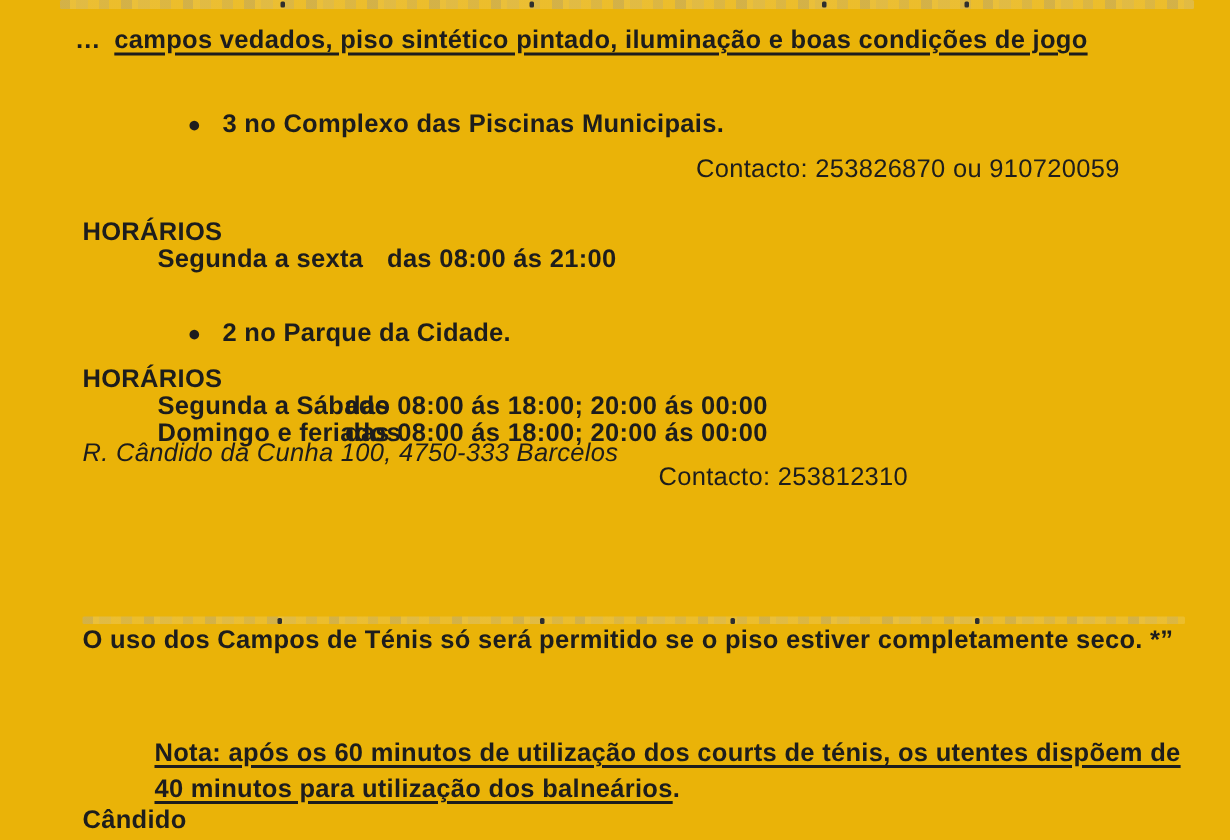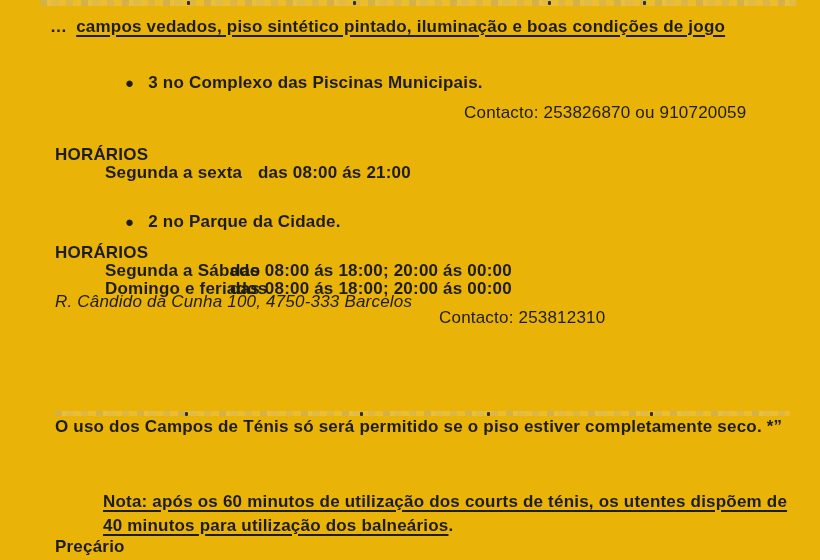--- a/index.html
+++ b/index.html
@@ -94,15 +94,15 @@
       <i style="left:305px"></i>
       <i style="left:432px"></i>
       <i style="left:595px"></i>
   </div>
 
   <div class="abs note-block" style="top:490px;left:55px;margin-left:48px;">
     <span class="u">Nota: após os 60 minutos de utilização dos courts de ténis, os utentes dispõem de</span><br>
     <span class="u">40 minutos para utilização dos balneários</span><span>.</span>
   </div>
 
-  <span class="abs b" style="top:537px;left:55px;">Preçário</span>
+  <span class="abs b" style="top:537px;left:55px;">Cândido</span>
 
 </div>
 
 </body></html>

